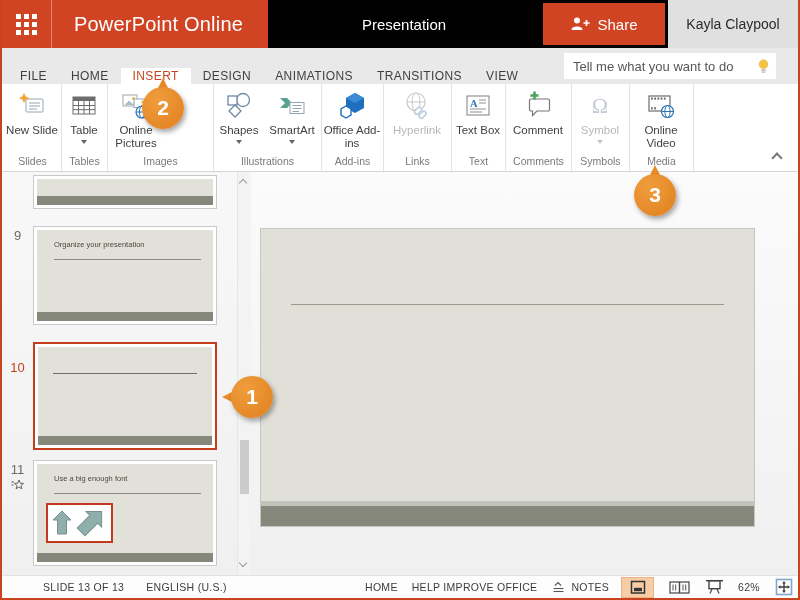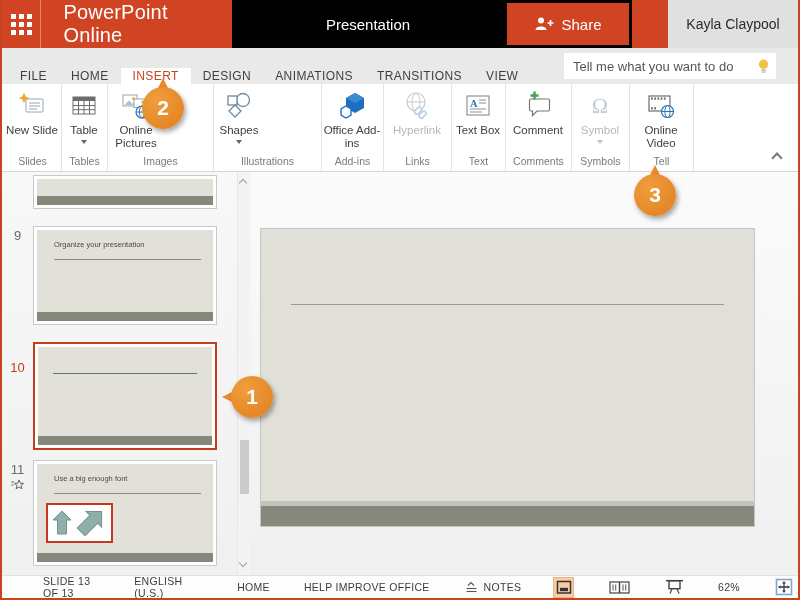--- a/index.html
+++ b/index.html
@@ -1,20 +1,20 @@
 <!DOCTYPE html>
 <html><head>
 <meta charset="utf-8">
 <style>
   * { margin:0; padding:0; box-sizing:border-box; }
   body { font-family:"Liberation Sans", sans-serif; background:#fff; }
   .window { position:relative; width:800px; height:600px; border:2px solid #C8441F; border-top:0; overflow:hidden; background:#fff; }
 
   
-  .header { height:48px; display:flex; align-items:stretch; background:#D04423;gap:36px; }
+  .header { height:48px; display:flex; align-items:stretch; background:#D04423; }
   .hdr-left { flex:1; display:flex; align-items:center; }
   .app-launcher { width:50px; height:48px; display:flex; align-items:center; justify-content:center; border-right:1px solid rgba(255,255,255,.35); cursor:pointer; }
   .grid9 { display:grid; grid-template-columns:repeat(3,5px); grid-template-rows:repeat(3,5px); gap:3px; }
   .grid9 span { background:#fff; }
   .app-title { color:#fff; font-size:20px; font-weight:300; padding-left:22px; letter-spacing:.2px; }
   .hdr-black { width:400px; background:#000; display:flex; align-items:stretch; }
   .doc-title { flex:1; color:#fff; font-size:15px; display:flex; align-items:center; justify-content:center; }
   .share-btn { width:122px; margin:3px; background:#D04423; color:#fff; font-size:15px; display:flex; align-items:center; justify-content:center; gap:7px; cursor:pointer; }
   .hdr-user { width:130px; background:#E0E0E0; color:#2B2B2B; font-size:14px; display:flex; align-items:center; justify-content:center; cursor:pointer; }
 
@@ -65,21 +65,21 @@
   .sb-thumbbar { position:absolute; left:2px; top:268px; width:9px; height:54px; background:#CBCBCB; cursor:grab; }
 
   
   .editor { flex:1; position:relative; background:linear-gradient(#FBFBFB,#F0F0F0); }
   .canvas { position:absolute; left:8px; top:56px; width:495px; height:299px; background:#E0E0D8; border:1px solid #C6C6C0; cursor:text; }
   .canvas-line { position:absolute; left:30px; right:30px; top:75px; border-top:1px solid #9A9A90; }
   .canvas-strip { position:absolute; left:0; right:0; bottom:20px; height:5px; background:#C2C3BA; }
   .canvas-foot { position:absolute; left:0; right:0; bottom:0; height:20px; background:#85887B; }
 
   
-  .statusbar { height:23px; background:#FDFDFD; border-top:1px solid #E1E1E1; display:flex; align-items:center; font-size:10.5px; color:#3C3C3C; letter-spacing:.3px; padding:0 5px 0 41px;gap:20px; }
+  .statusbar { height:23px; background:#FDFDFD; border-top:1px solid #E1E1E1; display:flex; align-items:center; font-size:10.5px; color:#3C3C3C; letter-spacing:.3px; padding:0 5px 0 41px; }
   .st-gap { margin-left:22px; }
   .st-spacer { flex:1; }
   .st-item { margin-left:14px; display:flex; align-items:center; gap:5px; cursor:pointer; white-space:nowrap; }
   .st-static { cursor:default; }
   .viewbtn { margin-left:15px; display:flex; align-items:center; justify-content:center; cursor:pointer; }
   .viewbtn.current { background:#F6CDA5; border:1px solid #EFB183; width:33px; height:21px; margin-left:12px; }
 
   
   .callout { position:absolute; width:42px; height:42px; z-index:60; }
   .bubble { width:42px; height:42px; border-radius:50%; background:radial-gradient(circle at 35% 30%, #F09D3E, #E07F1D); color:#fff; font-size:21px; font-weight:bold; display:flex; align-items:center; justify-content:center; box-shadow:2px 3px 5px rgba(0,0,0,.35); position:relative; z-index:2; }
@@ -210,20 +210,33 @@
           <span class="ricon">
               <svg width="30" height="30" viewBox="0 0 30 30">
                 <circle cx="19" cy="9" r="6.5" fill="#fff" stroke="#6C89A5" stroke-width="1.3"></circle>
                 <rect x="4" y="5" width="9" height="9" fill="#fff" stroke="#6C89A5" stroke-width="1.3"></rect>
                 <path d="M11 14 L17 20 L11 26 L5 20 Z" fill="#fff" stroke="#6C89A5" stroke-width="1.3"></path>
               </svg>
             </span>
           <span>Shapes</span>
           <span class="caret"></span>
         </div>
+        <div class="rbtn" style="width:56px">
+          <span class="ricon">
+              <svg width="30" height="30" viewBox="0 0 30 30">
+                <path d="M3 7 L10 7 L15 12 L10 17 L3 17 L8 12 Z" fill="#57A391"></path>
+                <rect x="13" y="11.5" width="14" height="11" fill="#fff" stroke="#98A6B0"></rect>
+                <line x1="15.5" y1="14.5" x2="24.5" y2="14.5" stroke="#98A6B0"></line>
+                <line x1="15.5" y1="17.5" x2="24.5" y2="17.5" stroke="#98A6B0"></line>
+                <line x1="15.5" y1="20.5" x2="22" y2="20.5" stroke="#98A6B0"></line>
+              </svg>
+            </span>
+          <span>SmartArt</span>
+          <span class="caret"></span>
+        </div>
       </div>
       <div class="rglabel">Illustrations</div>
     </div>
 
     <div class="rgroup" style="width:62px">
       <div class="rbtns">
           <div class="rbtn" style="width:60px">
         <span class="ricon">
               <svg width="30" height="30" viewBox="0 0 30 30">
                 <path d="M18 2 L27 7 L27 17 L18 22 L9 17 L9 7 Z" fill="#1F6FC0"></path>
@@ -319,21 +332,21 @@
                 <rect x="5" y="16.2" width="1.8" height="2.2" fill="#6D6D6D"></rect>
                 <rect x="8.2" y="16.2" width="1.8" height="2.2" fill="#6D6D6D"></rect>
                 <circle cx="21.5" cy="20.5" r="6" fill="#fff" stroke="#2E75B6" stroke-width="1.2"></circle>
                 <ellipse cx="21.5" cy="20.5" rx="2.6" ry="6" fill="none" stroke="#2E75B6"></ellipse>
                 <line x1="15.5" y1="20.5" x2="27.5" y2="20.5" stroke="#2E75B6"></line>
               </svg>
             </span>
         <span>Online Video</span>
       </div>
         </div>
-      <div class="rglabel">Tell</div>
+      <div class="rglabel">Media</div>
     </div>
 
     <div class="ribbon-collapse">
         <span class="chev-up"></span>
       </div>
   </div>
 
   <div class="main">
 
     <div class="sidebar">

